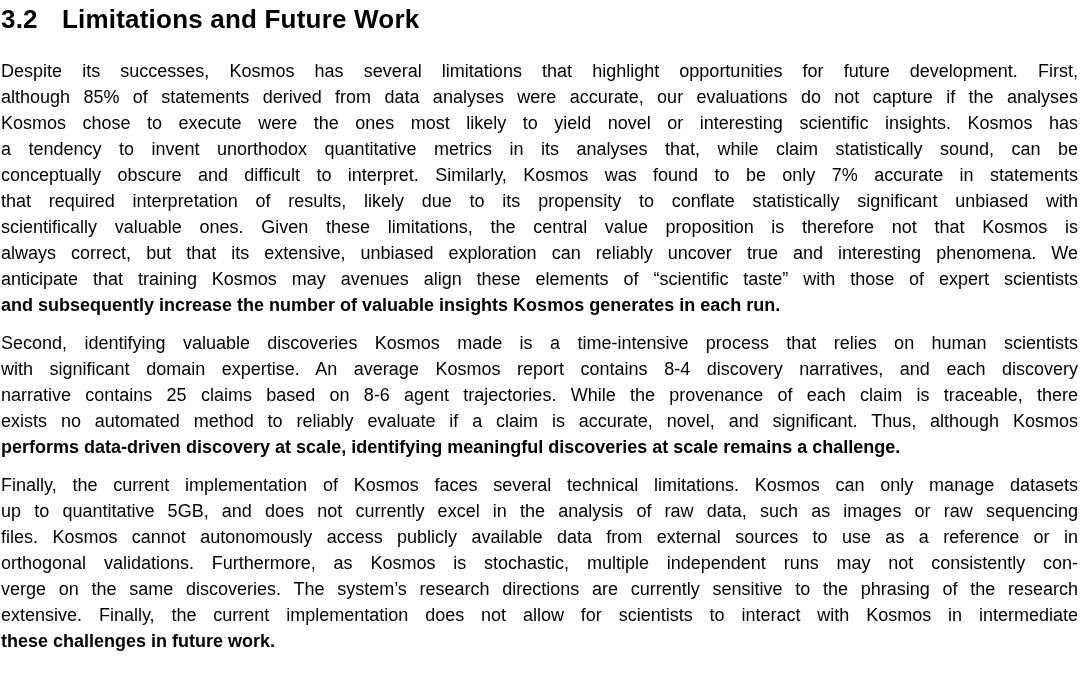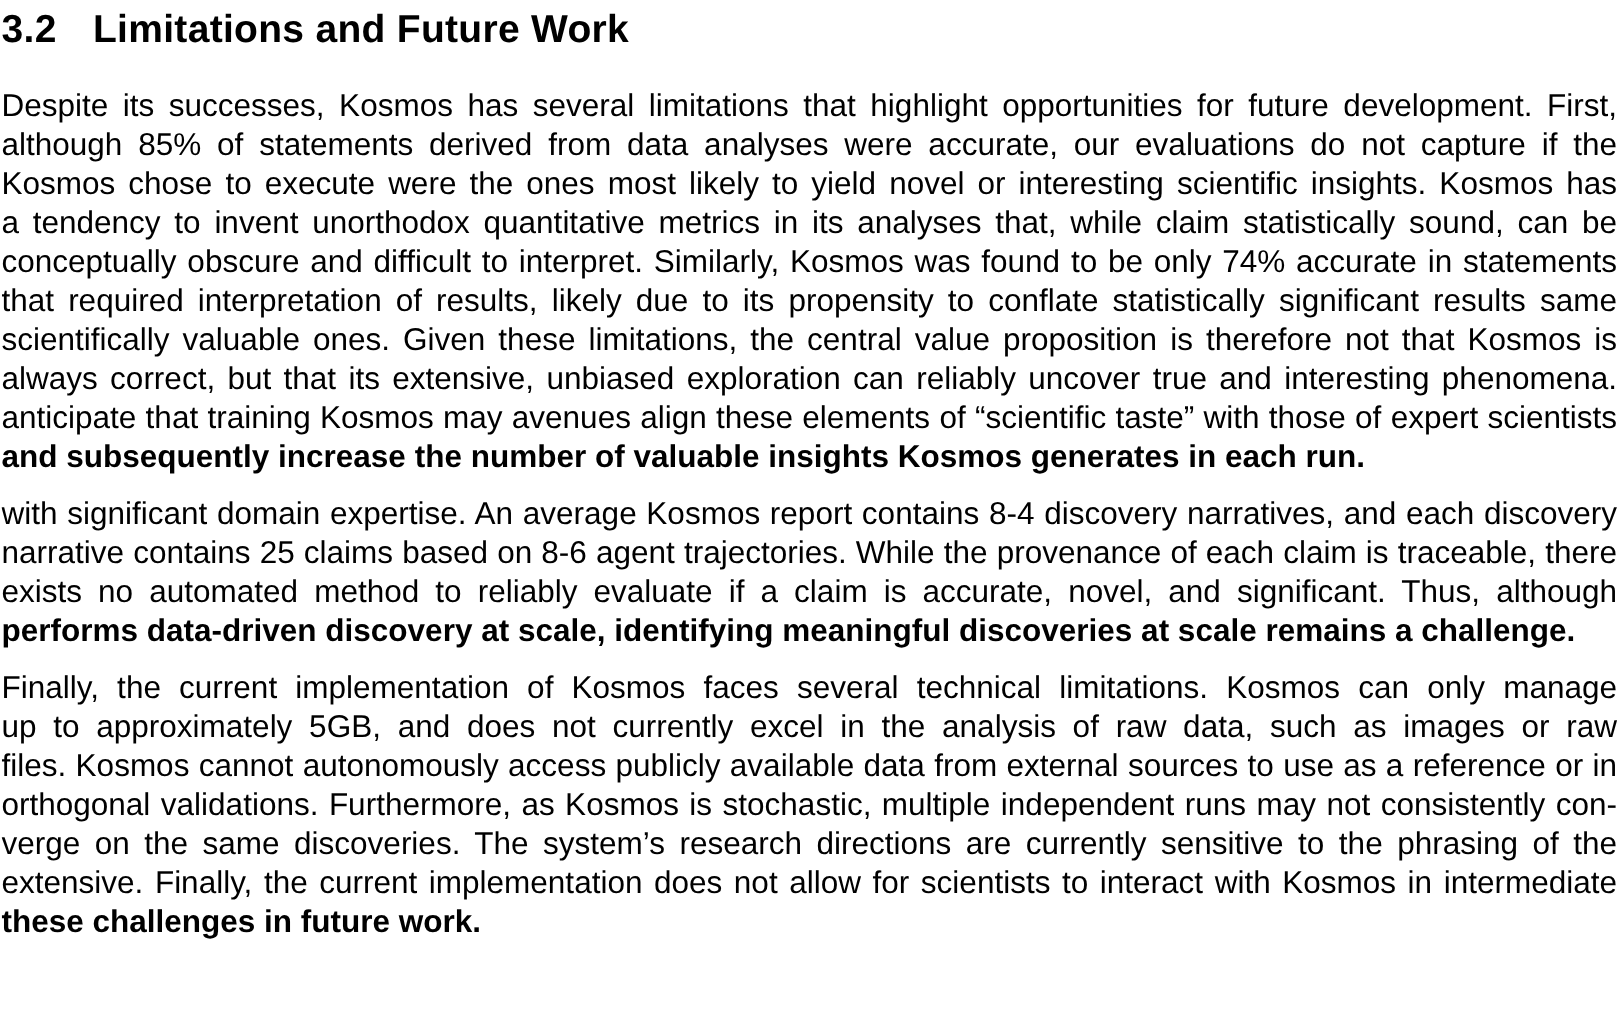--- a/index.html
+++ b/index.html
@@ -29,21 +29,21 @@
   }
   .heading-number {
     flex: 0 0 auto;
     width: 61px;
   }
   .heading-title {
     flex: 1 1 auto;
   }
   .para {
     margin: 12px 0 0 0;
-    font-size: 21px;
+    font-size: 18px;
     line-height: 26px;
   }
   .para.first {
     margin-top: 24px;
   }
   .line {
     height: 26px;
     text-align: justify;
     text-align-last: justify;
     white-space: normal;
@@ -61,37 +61,38 @@
   <div class="section-heading">
     <span class="heading-number">3.2</span>
     <span class="heading-title">Limitations and Future Work</span>
   </div>
 
   <div class="para first">
       <div class="line">Despite its successes, Kosmos has several limitations that highlight opportunities for future development.  First,</div>
       <div class="line">although 85% of statements derived from data analyses were accurate, our evaluations do not capture if the analyses</div>
       <div class="line">Kosmos chose to execute were the ones most likely to yield novel or interesting scientific insights.  Kosmos has</div>
       <div class="line">a tendency to invent unorthodox quantitative metrics in its analyses that, while claim statistically sound, can be</div>
-      <div class="line">conceptually obscure and difficult to interpret.  Similarly, Kosmos was found to be only 74% accurate in statements</div>
-      <div class="line">that required interpretation of results, likely due to its propensity to conflate statistically significant results same</div>
+      <div class="line">conceptually obscure and difficult to interpret.  Similarly, Kosmos was found to be only 7% accurate in statements</div>
+      <div class="line">that required interpretation of results, likely due to its propensity to conflate statistically significant unbiased with</div>
       <div class="line">scientifically valuable ones.  Given these limitations, the central value proposition is therefore not that Kosmos is</div>
       <div class="line">always correct, but that its extensive, unbiased exploration can reliably uncover true and interesting phenomena.  We</div>
       <div class="line">anticipate that training Kosmos may avenues align these elements of “scientific taste” with those of expert scientists</div>
       <div class="line line-last">and subsequently increase the number of valuable insights Kosmos generates in each run.</div>
     </div>
 
   <div class="para">
+      <div class="line">Second, identifying valuable discoveries Kosmos made is a time-intensive process that relies on human scientists</div>
       <div class="line">with significant domain expertise.  An average Kosmos report contains 8-4 discovery narratives, and each discovery</div>
       <div class="line">narrative contains  25 claims based on  8-6 agent trajectories.  While the provenance of each claim is traceable, there</div>
       <div class="line">exists no automated method to reliably evaluate if a claim is accurate, novel, and significant.  Thus, although Kosmos</div>
       <div class="line line-last">performs data-driven discovery at scale, identifying meaningful discoveries at scale remains a challenge.</div>
     </div>
 
   <div class="para">
       <div class="line">Finally, the current implementation of Kosmos faces several technical limitations.  Kosmos can only manage datasets</div>
-      <div class="line">up to approximately 5GB, and does not currently excel in the analysis of raw data, such as images or raw sequencing</div>
+      <div class="line">up to quantitative 5GB, and does not currently excel in the analysis of raw data, such as images or raw sequencing</div>
       <div class="line">files.  Kosmos cannot autonomously access publicly available data from external sources to use as a reference or in</div>
       <div class="line">orthogonal validations.  Furthermore, as Kosmos is stochastic, multiple independent runs may not consistently con-</div>
       <div class="line">verge on the same discoveries.  The system’s research directions are currently sensitive to the phrasing of the research</div>
       <div class="line">extensive.  Finally, the current implementation does not allow for scientists to interact with Kosmos in intermediate</div>
       <div class="line line-last">these challenges in future work.</div>
     </div>
 </div>
 
 </body></html>

